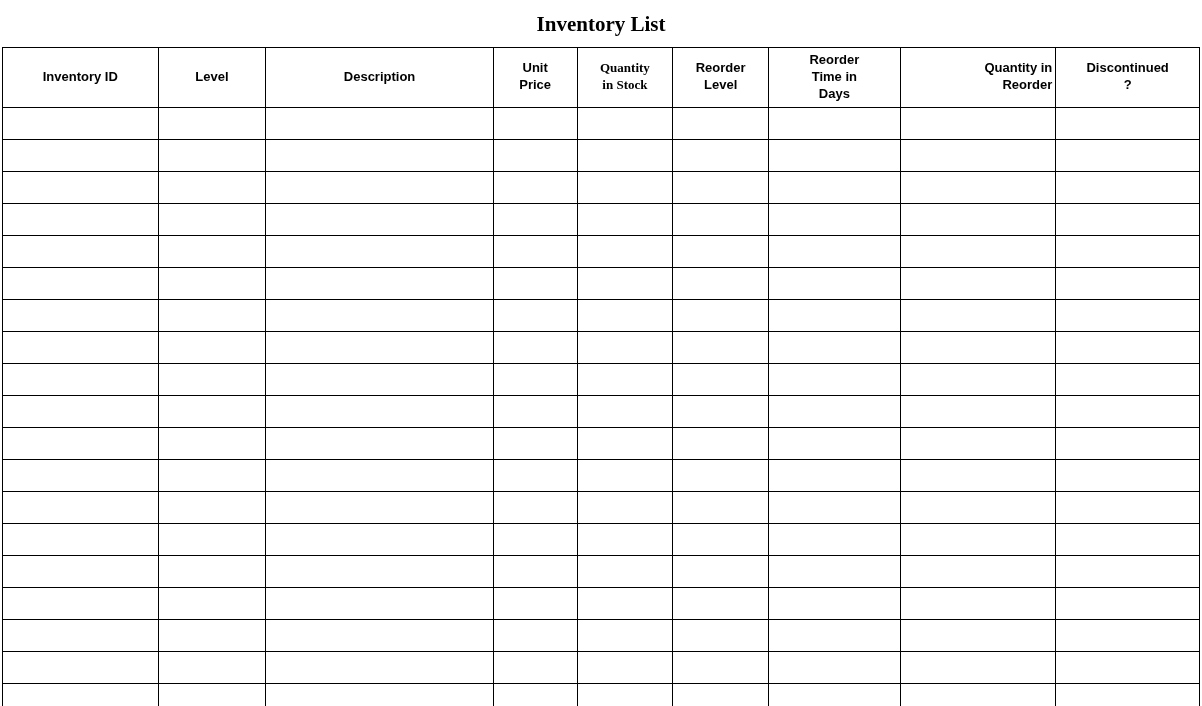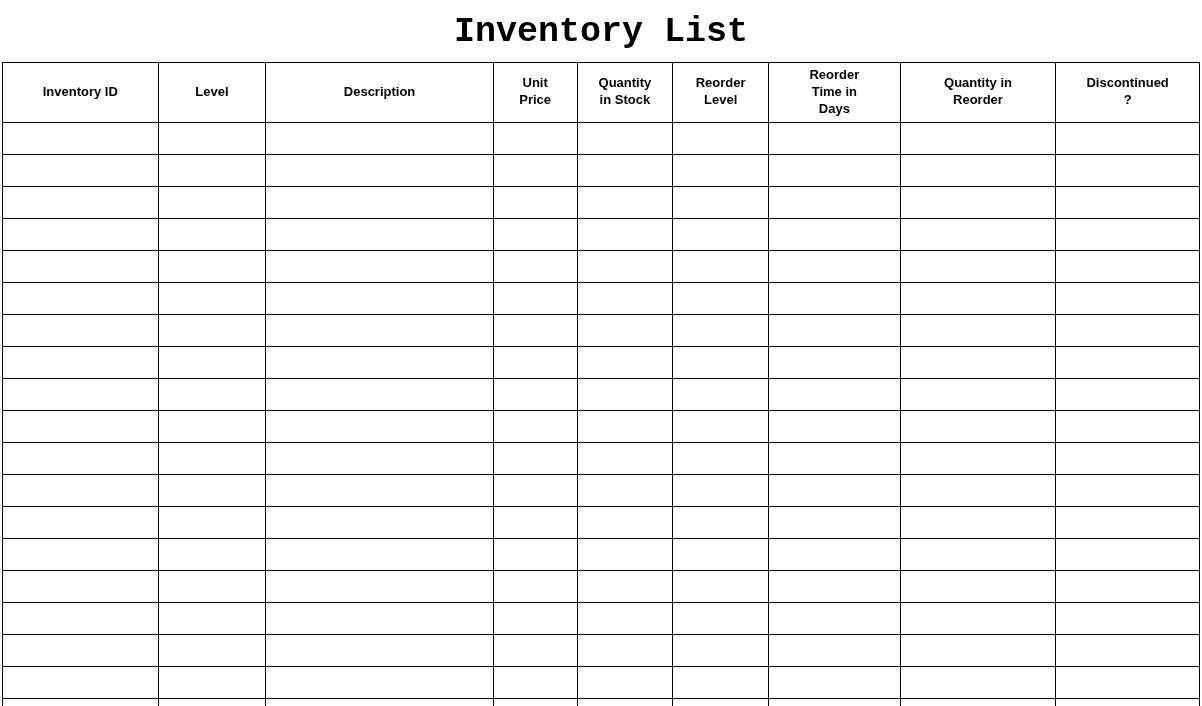--- a/index.html
+++ b/index.html
@@ -10,24 +10,24 @@
 
     body {
       font-family: Arial, sans-serif;
       background: #ffffff;
       width: 1202px;
       min-height: 706px;
     }
 
     .page-title {
       text-align: center;
-      font-size: 35px;
+      font-size: 21px;
       font-weight: bold;
       padding: 12px 0 10px 0;
-      font-family: Liberation Mono, monospace;
+      font-family: Liberation Serif, serif;
     }
 
     .table-container {
       width: 100%;
       padding: 0 2px;
     }
 
     table {
       width: 100%;
       border-collapse: collapse;
@@ -47,24 +47,24 @@
     tbody td {
       border: 1px solid #000;
       height: 32px;
       font-size: 12px;
     }
 
     .col-inventory-id { width: 13%; }
     .col-name { width: 9%; }
     .col-description { width: 19%; }
     .col-unit-price { width: 7%; }
-    .col-qty-stock { width: 8%; }
+    .col-qty-stock { width: 8%; font-family: Liberation Serif, serif; }
     .col-reorder-level { width: 8%; }
     .col-reorder-time { width: 11%; }
-    .col-qty-reorder { width: 13%; }
+    .col-qty-reorder { width: 13%; text-align: right; }
     .col-discontinued { width: 12%; }
   </style>
 </head>
 <body>
 
 <div class="page-title">Inventory List</div>
 
 <div class="table-container">
   <table>
     <thead>

